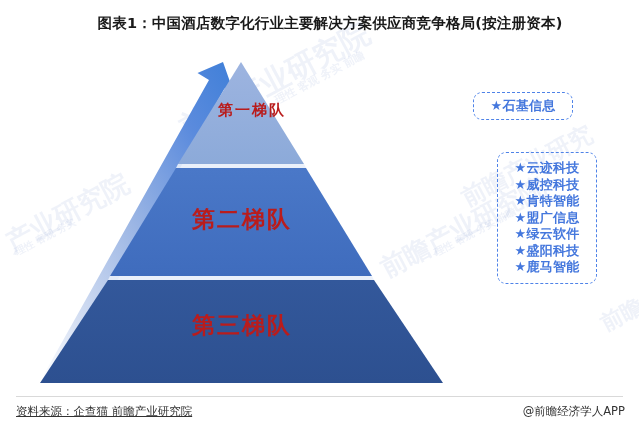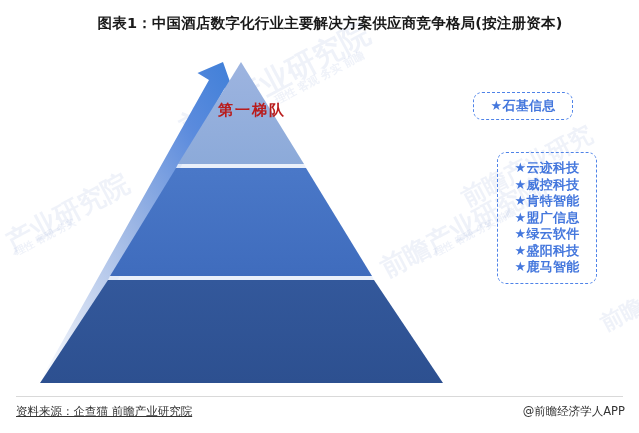--- a/index.html
+++ b/index.html
@@ -191,20 +191,22 @@
     <polygon points="178,164 304,164 306,168 176,168" fill="#e8eefa" opacity="0.9"></polygon>
 
     <polygon points="176,168 306,168 372,276 110,276" fill="url(#tier2Grad)"></polygon>
 
     <polygon points="110,276 372,276 374,280 108,280" fill="#e8eefa" opacity="0.9"></polygon>
 
     <polygon points="108,280 374,280 443,383 40,383" fill="url(#tier3Grad)"></polygon>
   </svg>
 
   <div class="tier-label" id="tier-1-label">第一梯队</div>
+  <div class="tier-label" id="tier-2-label">第二梯队</div>
+  <div class="tier-label" id="tier-3-label">第三梯队</div>
 
   <div class="company-box" id="company-box-1">
     <div class="company-item">★石基信息</div>
   </div>
 
   <div class="company-box" id="company-box-2">
     <div class="company-item">★云迹科技</div>
     <div class="company-item">★威控科技</div>
     <div class="company-item">★肯特智能</div>
     <div class="company-item">★盟广信息</div>

